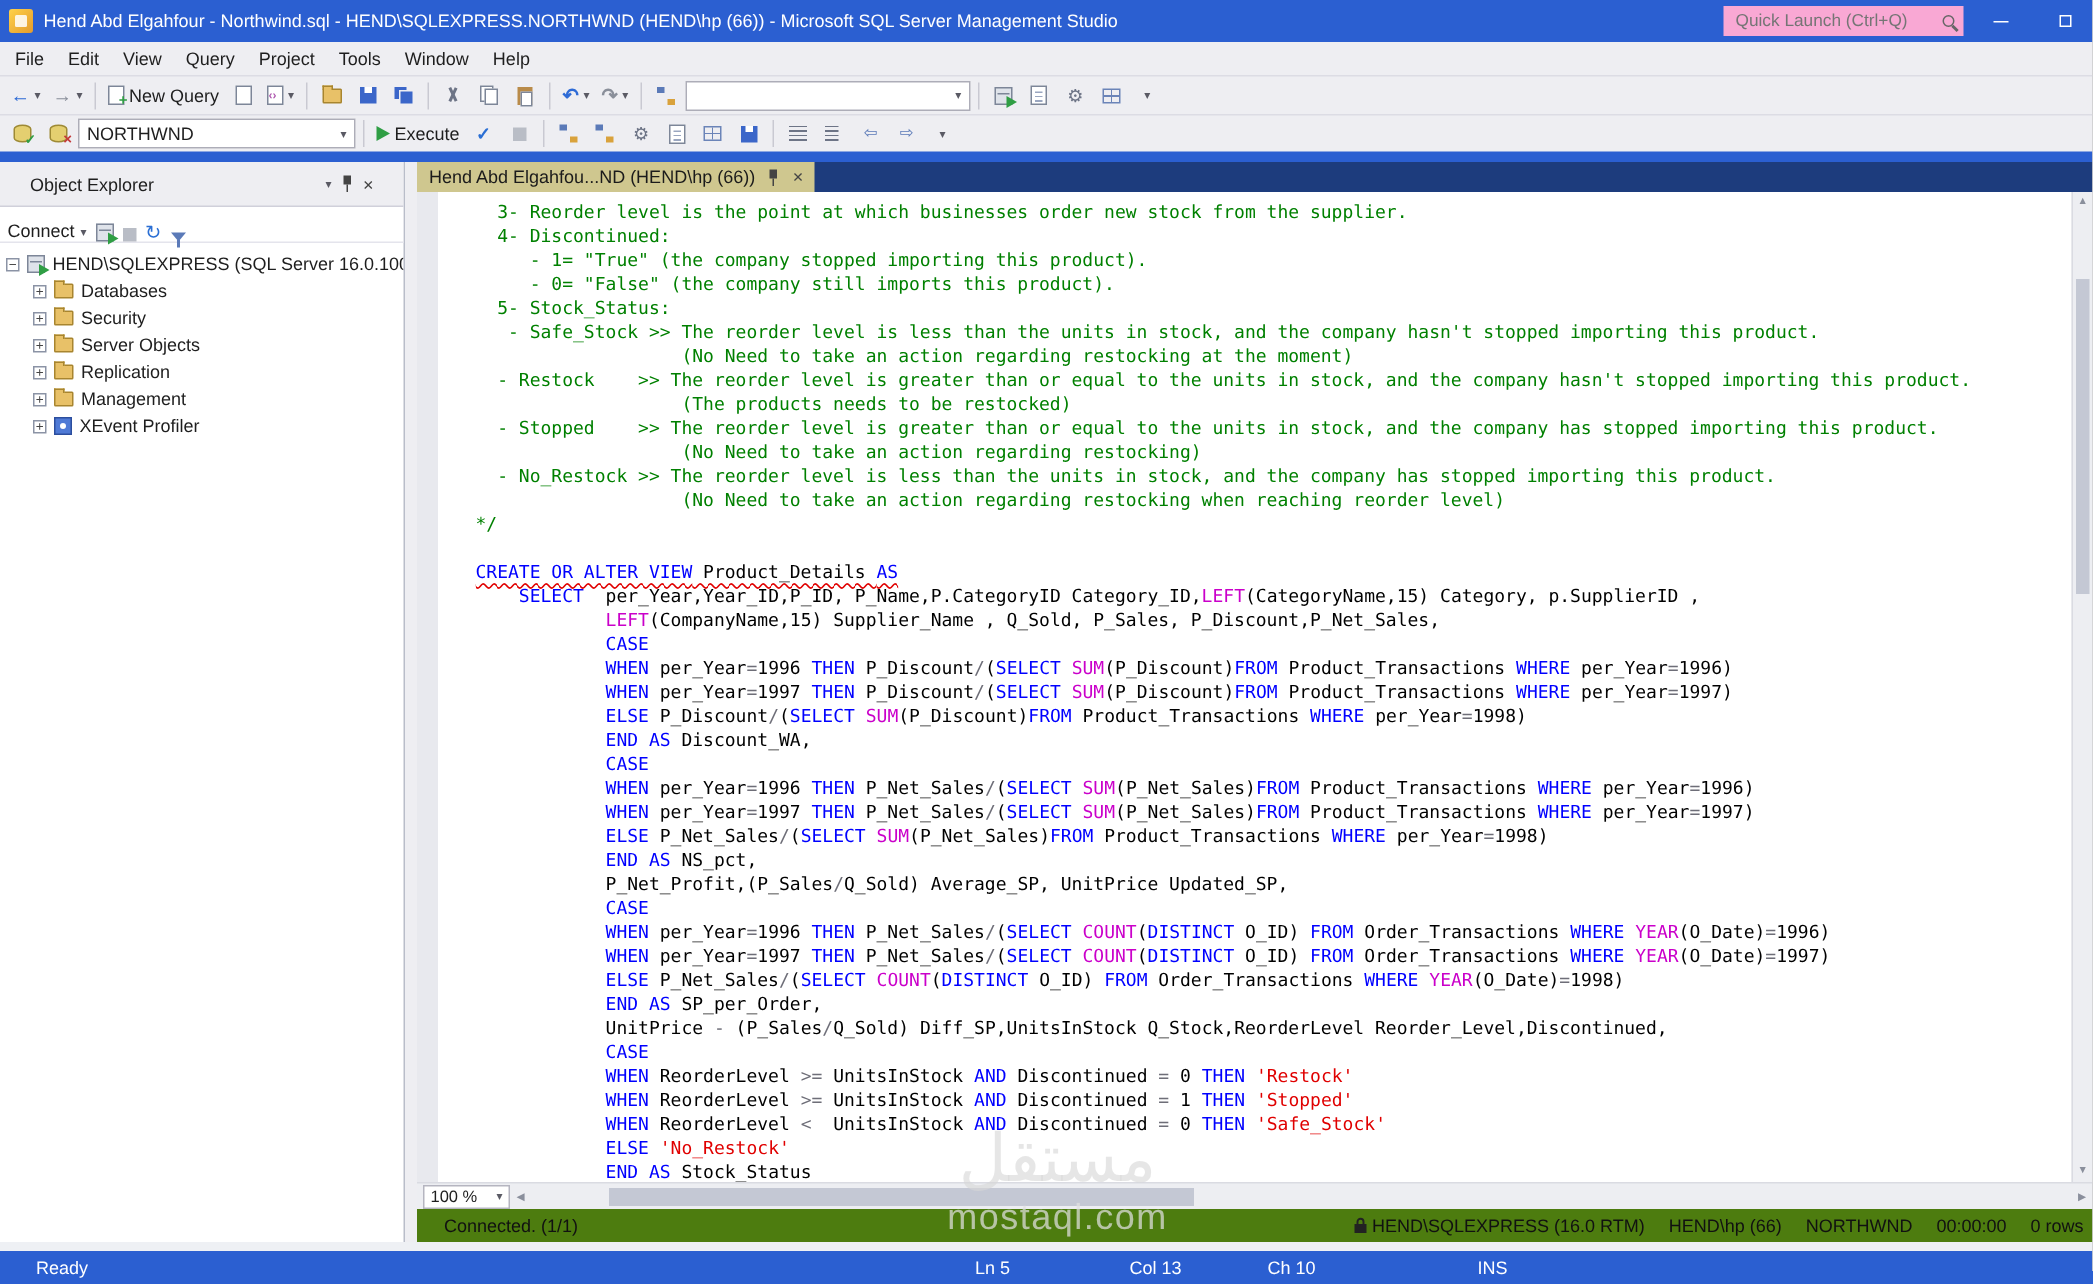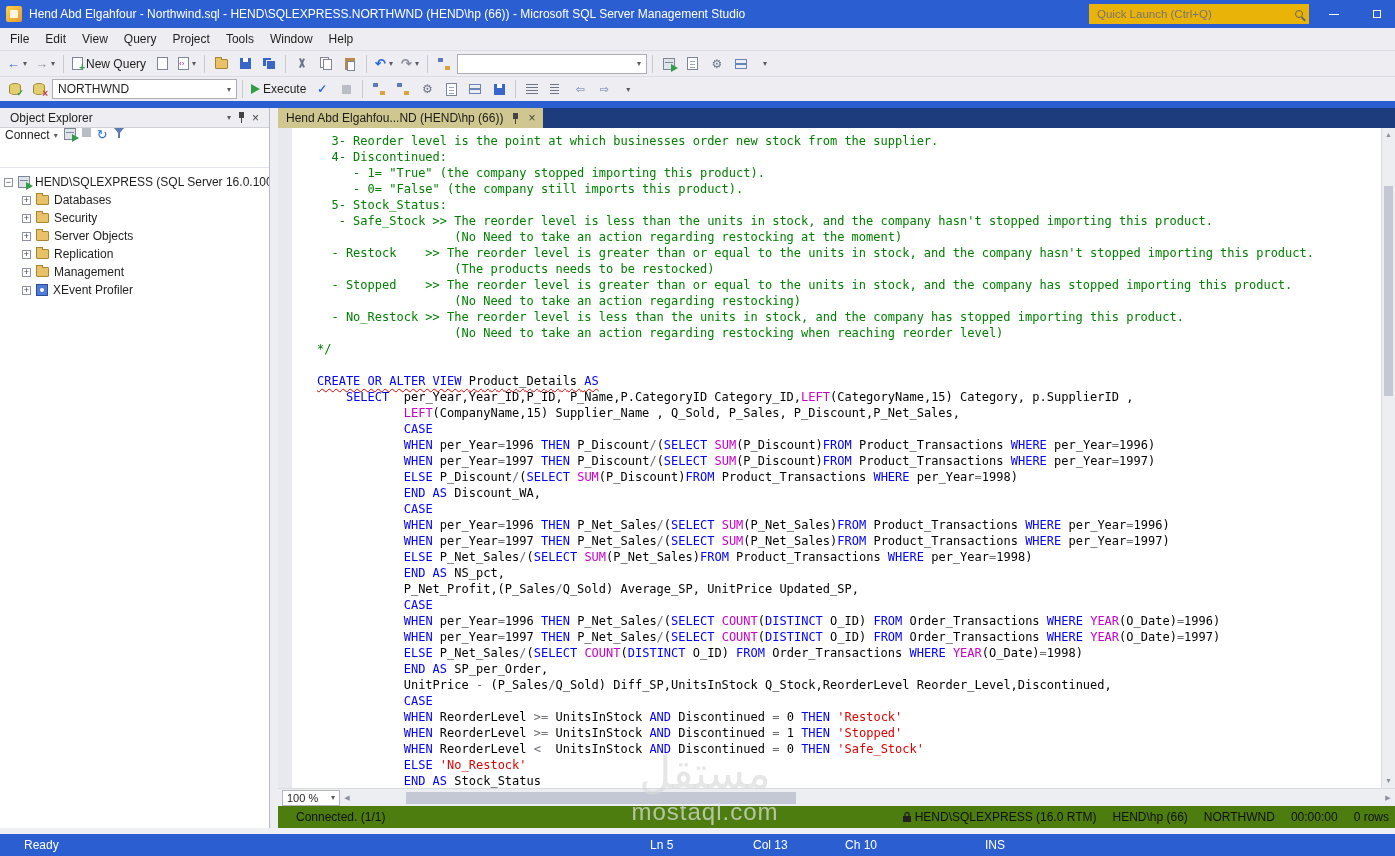--- a/index.html
+++ b/index.html
@@ -5,21 +5,21 @@
   *{box-sizing:border-box}
   html,body{margin:0;padding:0}
   body{width:1395px;height:856px;overflow:hidden;font-family:"Liberation Sans",sans-serif;font-size:12px;color:#1e1e1e;background:#888}
   .app{position:relative;width:1395px;height:856px;display:flex;flex-direction:column;background:#eeeef2;overflow:hidden}
 
   
   .titlebar{height:28px;background:#2b5fd1;display:flex;align-items:center;color:#fff;padding:0 0 0 6px;gap:7px;flex:0 0 auto}
   .app-ic{width:16px;height:16px;border-radius:2px;background:linear-gradient(135deg,#ffd24a,#e39b2d);flex:0 0 auto;position:relative}
   .app-ic::after{content:"";position:absolute;left:4px;top:4px;width:8px;height:8px;background:#fff;border-radius:1px;opacity:.85}
   .title-text{white-space:nowrap;overflow:hidden;font-size:12px}
-  .quick-launch{margin-left:auto;width:220px;height:20px;background:#eab308;display:flex;align-items:center;padding:0 6px;gap:6px;flex:0 0 auto}
+  .quick-launch{margin-left:auto;width:160px;height:20px;background:#f9a8d4;display:flex;align-items:center;padding:0 6px;gap:6px;flex:0 0 auto}
   .quick-launch input{border:none;outline:none;flex:1;font-family:"Liberation Sans",sans-serif;font-size:11.5px;color:#555;background:transparent;min-width:0}
   .i-mag{width:8px;height:8px;border:1.5px solid #666;border-radius:50%;position:relative;flex:0 0 auto}
   .i-mag::after{content:"";position:absolute;width:5px;height:1.5px;background:#666;transform:rotate(45deg);right:-4px;bottom:-2px}
   .win-btn{width:36px;height:28px;display:flex;align-items:center;justify-content:center;color:#fff;flex:0 0 auto}
   .i-min{width:10px;height:1px;background:#fff}
   .i-restore{width:8px;height:8px;border:1px solid #fff;position:relative;background:#2b5fd1}
   .i-restore::before{content:"";position:absolute;top:-3px;left:2px;width:8px;height:8px;border:1px solid #fff;z-index:-1}
 
   
   .menubar{height:22px;display:flex;align-items:center;padding-left:2px;background:#eeeef2;flex:0 0 auto}
@@ -82,23 +82,23 @@
   .i-pin::after{content:"";position:absolute;left:4px;top:7px;width:1px;height:5px;background:#444}
   .i-close{font-size:12px;line-height:1;color:#444}
   .i-refresh{color:#2b6fd4;font-size:13px;line-height:1}
   .i-comment{width:12px;height:10px;background:repeating-linear-gradient(#6d7486 0 1px,transparent 1px 3px);position:relative}
   .i-comment.un::after{content:"";position:absolute;right:-2px;top:-1px;width:5px;height:12px;background:#eeeef2}
   .i-indent{font-size:11px;color:#5b7ab8;line-height:1}
 
   
   .main{flex:1;display:flex;min-height:0}
   .oe{width:270px;background:#fff;border-right:1px solid #b9bdc9;display:flex;flex-direction:column;flex:0 0 auto;overflow:hidden}
-  .oe-header{height:20px;background:#eeeef2;display:flex;align-items:center;padding:0 10px;border-bottom:1px solid #d0d0da;gap:6px;flex:0 0 auto}
+  .oe-header{height:30px;background:#eeeef2;display:flex;align-items:center;padding:0 20px;border-bottom:1px solid #d0d0da;gap:6px;flex:0 0 auto}
   .oe-title{flex:1;white-space:nowrap;overflow:hidden}
-  .oe-toolbar{height:40px;display:flex;align-items:flex-start;padding:0 5px;gap:6px;border-bottom:1px solid #e4e4ec;flex:0 0 auto;background:#fff}
+  .oe-toolbar{height:24px;display:flex;align-items:flex-end;padding:0 5px;gap:6px;border-bottom:1px solid #e4e4ec;flex:0 0 auto;background:#fff}
   .connect{display:flex;align-items:center;gap:4px}
   .tree{flex:1;overflow:hidden;padding-top:5px}
   .tree-row{height:18px;display:flex;align-items:center;gap:5px;padding-left:4px;white-space:nowrap;overflow:hidden}
   .tree-row.child{padding-left:22px}
   .plusbox{width:9px;height:9px;border:1px solid #8b93a5;background:#fff;font-size:9px;line-height:7px;text-align:center;color:#444;flex:0 0 auto}
   .splitgap{width:8px;background:#eeeef2;flex:0 0 auto}
 
   
   .editor{flex:1;display:flex;flex-direction:column;min-width:0}
   .tabstrip{height:20px;background:#1d3c7d;display:flex;align-items:stretch;flex:0 0 auto}

